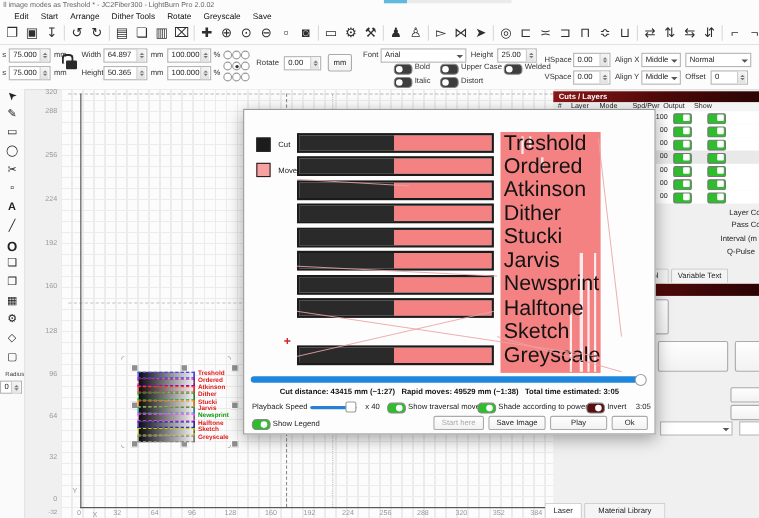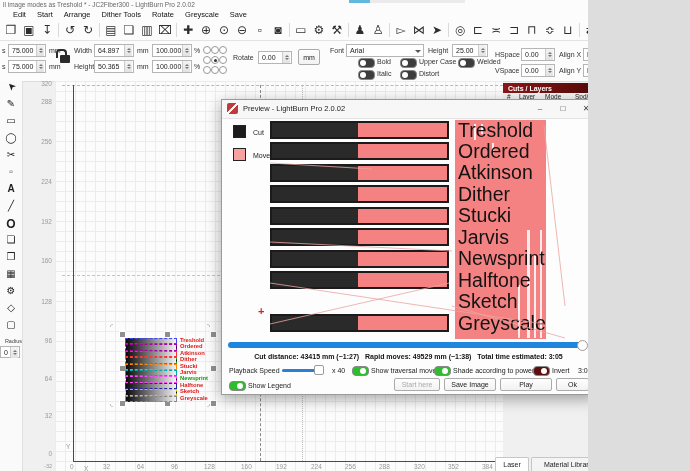--- a/index.html
+++ b/index.html
@@ -1,16 +1,16 @@
 <!DOCTYPE html>
 <html><head>
 <meta charset="utf-8">
 <style>
   html,body{margin:0;padding:0;background:#ddd;}
-  #root{position:relative;width:588px;height:471px;background:#f0f0f0;overflow:hidden;
+  #root{position:relative;width:690px;height:471px;background:#f0f0f0;overflow:hidden;
         font-family:"Liberation Sans","DejaVu Sans",sans-serif;color:#222;}
   .ab{position:absolute;}
   .t65{font-size:6.5px;} .t7{font-size:7px;} .t75{font-size:7.5px;}
   .gray{color:#9a9a9a;}
   
   .bar-bg{background:#fcfcfc;}
   .menu{display:flex;gap:11px;align-items:center;padding-left:13px;font-size:7.5px;color:#111;}
   .icrow{display:flex;align-items:center;padding-left:2px;height:20px;}
   .ic{font-size:12px;color:#2e2e2e;width:18px;text-align:center;flex:0 0 auto;}
   .vsep{width:1px;height:14px;background:#d9d9d9;margin:0 2px;flex:0 0 auto;}
@@ -413,27 +413,20 @@
   <div class="btn" style="left:668px;top:310px;width:30px;height:28px;"></div>
   <div class="btn" style="left:664px;top:352px;width:34px;height:14px;"></div>
   <div class="btn" style="left:664px;top:368px;width:34px;height:14px;"></div>
   <div class="dd" style="left:600px;top:383px;width:66px;"></div>
   <div class="fld" style="left:672px;top:383px;width:26px;"></div>
 
   <div class="tab" style="left:495px;top:457px;width:34px;height:14px;background:#fff;">Laser</div>
   <div class="tab" style="left:531px;top:457px;width:74px;height:14px;">Material Library</div>
 
   <div id="dlg">
-    <div class="tbar">
-      <span class="appic"></span>
-      <span class="ab t75" style="left:21px;top:4px;color:#222;">Preview - LightBurn Pro 2.0.02</span>
-      <span class="wbtn" style="left:311px;">–</span>
-      <span class="wbtn" style="left:334px;">□</span>
-      <span class="wbtn" style="left:357px;">✕</span>
-    </div>
 
     <div class="pinkcol"></div>
     <span class="streak" style="left:252px;top:24px;width:1.5px;height:16px;"></span>
     <span class="streak" style="left:259px;top:24px;width:1.5px;height:10px;"></span>
     <span class="streak" style="left:270px;top:43px;width:1.5px;height:12px;"></span>
     <span class="streak" style="left:305px;top:130px;width:3px;height:108px;"></span>
     <span class="streak" style="left:312px;top:155px;width:2px;height:83px;"></span>
     <span class="streak" style="left:318px;top:130px;width:2px;height:108px;"></span>
     <span class="streak" style="left:296px;top:185px;width:2px;height:53px;"></span>
 

